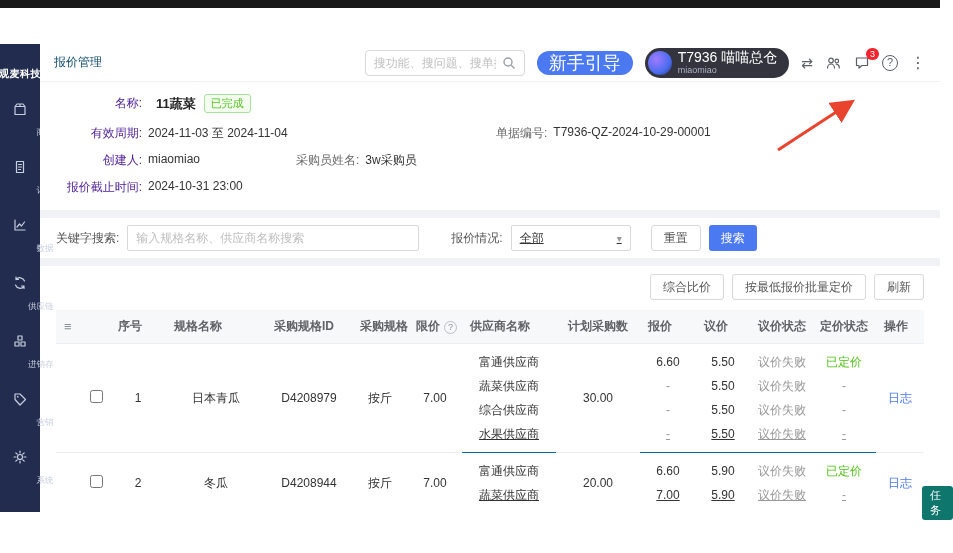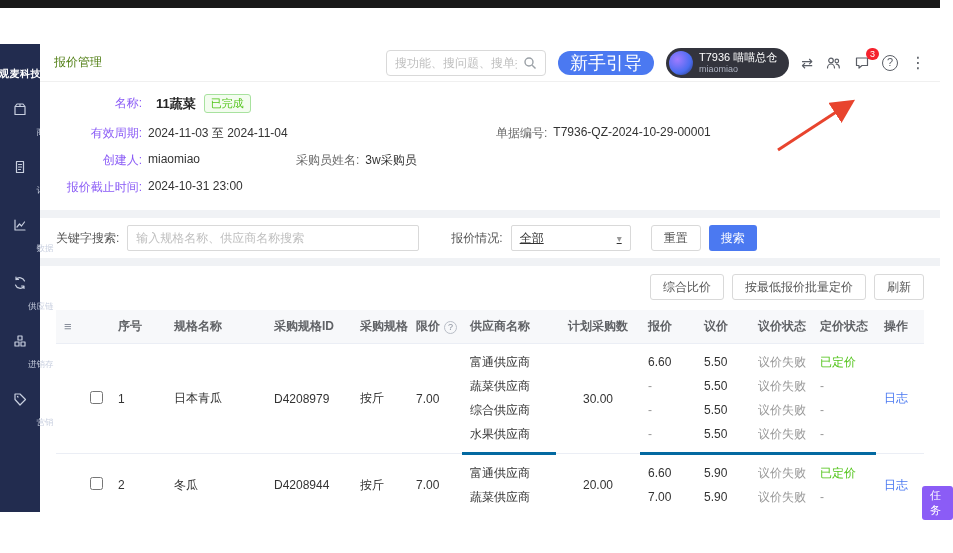--- a/index.html
+++ b/index.html
@@ -12,41 +12,41 @@
 
   
   .sidebar { width:40px; background:#222c4f; display:flex; flex-direction:column; align-items:center; flex-shrink:0; }
   .logo { font-size:10px; color:#fff; font-weight:bold; padding:8px 1px 10px; text-align:center; letter-spacing:.5px; white-space:nowrap;margin-top:15px; }
   .side-item { display:flex; flex-direction:column; align-items:center; gap:8px; padding:10px 0; width:100%; cursor:pointer; }
   .side-item .lbl { font-size:10px; color:#c8cfdf; white-space:nowrap; transform:scale(.85); }
 
   
   .main { flex:1; display:flex; flex-direction:column; min-width:0; }
   .header { height:38px; background:#fff; display:flex; align-items:center; padding:0 14px; gap:12px; border-bottom:1px solid #f0f0f0; }
-  .breadcrumb { color:#4d7c0f; margin-right:auto; cursor:pointer; }
+  .breadcrumb { color:#0c4a6e; margin-right:auto; cursor:pointer; }
   .searchbox { display:flex; align-items:center; width:160px; height:26px; border:1px solid #d9d9d9; border-radius:4px; padding:0 8px; gap:6px; background:#fff; }
   .searchbox input { border:0; outline:0; flex:1; font-size:12px; min-width:0; color:#333; }
   .searchbox input::placeholder { color:#bfbfbf; }
   .guide-btn { background:#4b79f1; color:#fff; border:0; border-radius:13px; height:24px; padding:0 12px; font-size:18px; cursor:pointer; white-space:nowrap;text-align:center; }
   .user-chip { background:#33343d; border-radius:16px; height:30px; display:flex; align-items:center; gap:6px; padding:2px 12px 2px 3px; color:#fff; cursor:pointer; }
   .avatar { width:24px; height:24px; border-radius:50%; background:radial-gradient(circle at 35% 35%, #a07bff, #4a6cf0 60%, #27336b); flex-shrink:0; }
   .user-lines { display:flex; flex-direction:column; line-height:1.15; }
-  .user-name { font-size:11px; white-space:nowrap; }
+  .user-name { font-size:14px; white-space:nowrap; }
   .user-sub { font-size:9px; color:#aeb3c2; }
   .hicon { color:#5a5e66; position:relative; cursor:pointer; display:flex; align-items:center; font-size:14px; }
   .hicon svg { display:block; }
   .badge { position:absolute; top:-7px; right:-9px; background:#f5222d; color:#fff; border-radius:8px; font-size:9px; padding:0 4px; line-height:12px; }
   .help-circle { width:16px; height:16px; border:1.3px solid #5a5e66; border-radius:50%; font-size:11px; line-height:13px; text-align:center; color:#5a5e66; }
 
   
   .content { flex:1; background:#f0f2f5; overflow:hidden; }
   .card { background:#fff; }
   .detail-card { padding:12px 16px 8px; position:relative; margin-bottom:8px; }
   .title-row { display:flex; align-items:center; gap:8px; margin-bottom:12px; }
-  .lbl { display:inline-block; width:86px; text-align:right; color:#8b5cf6; margin-right:6px; flex-shrink:0; }
+  .lbl { display:inline-block; width:86px; text-align:right; color:#4c1d95; margin-right:6px; flex-shrink:0; }
   .val { color:#333; }
   .title-val { font-weight:bold; color:#262626; font-size:13px; }
   .tag-done { color:#52c41a; border:1px solid #a8e29f; background:#f3fcef; border-radius:3px; font-size:11px; padding:0 6px; line-height:17px; }
   .hdr-actions { position:absolute; right:16px; top:10px; display:flex; gap:8px; }
   .btn-blue { background:#4b79f1; color:#fff; border:0; border-radius:3px; height:26px; padding:0 12px; font-size:12px; cursor:pointer; white-space:nowrap; }
   .field-row { display:flex; margin-bottom:10px; align-items:center; }
   .field { display:flex; align-items:flex-start; }
   .fw1 { width:440px; }
   .fw2 { width:240px; }
   .lbl2 { color:#666; margin-right:6px; }
@@ -58,34 +58,34 @@
   .sel { width:120px; height:26px; border:1px solid #d9d9d9; border-radius:2px; display:flex; align-items:center; justify-content:space-between; padding:0 8px; cursor:pointer; background:#fff;text-decoration:underline; }
   .sel .caret { color:#999; font-size:10px; }
   .ml24 { margin-left:24px; }
   .btn-plain { background:#fff; color:#555; border:1px solid #d9d9d9; border-radius:3px; height:26px; padding:0 12px; font-size:12px; cursor:pointer; white-space:nowrap; }
 
   .table-card { padding:8px 16px 0; }
   .toolbar { display:flex; justify-content:flex-end; gap:8px; margin-bottom:10px; }
   table { width:100%; border-collapse:collapse; table-layout:fixed; }
   thead th { background:#f7f8fa; color:#606266; font-weight:bold; padding:8px 8px; text-align:left; font-size:12px; border-bottom:1px solid #ebeef5; white-space:nowrap; overflow:hidden; }
   th.menu-th { color:#8a909c; font-size:13px; }
-  td { padding:2px 8px; font-size:12px; color:#333; white-space:nowrap; overflow:hidden; }
+  td { padding:2px 8px; font-size:12px; color:#333; white-space:nowrap; overflow:hidden;text-align:center; }
   .span-cell { border-bottom:1px solid #ebeef5; vertical-align:middle; }
   .sub-cell { vertical-align:middle; line-height:20px; }
-  .group-end { border-bottom:3px solid #0369a1; }
+  .group-end { border-bottom:1px solid #0369a1;text-decoration:underline; }
   tr.group-first .sub-cell { padding-top:8px; }
   tr.group-last .sub-cell { padding-bottom:8px; }
   .muted { color:#999; }
   .green { color:#52c41a; }
   .link { color:#4b79f1; cursor:pointer; }
   .ctr { text-align:center; }
   .q-icon { display:inline-block; width:13px; height:13px; border:1px solid #b9bec7; border-radius:50%; font-size:9px; line-height:11px; text-align:center; color:#8a909c; margin-left:4px; font-weight:normal; }
   input[type=checkbox] { width:13px; height:13px; cursor:pointer; }
 
-  .task-chip { position:absolute; background:#8b5cf6; color:#fff; font-size:11px; padding:2px 8px; border-radius:3px; cursor:pointer; }
+  .task-chip { position:absolute; background:#0f766e; color:#fff; font-size:11px; padding:2px 8px; border-radius:3px; cursor:pointer; }
   .red-arrow { position:absolute; pointer-events:none; }
 </style>
 </head>
 <body>
 
 <div class="page">
   <div class="app">
     <div class="topbar"></div>
     <div class="strip"></div>
     <div class="app-row">
@@ -121,20 +121,26 @@
               <svg width="16" height="16" viewBox="0 0 16 16">
                 <path d="M6 3h4v4H6z M3 9h4v4H3z M9 9h4v4H9z" fill="none" stroke="#c8cfdf" stroke-width="1.2" stroke-linejoin="round" stroke-linecap="round"></path>
               </svg>
               <span class="lbl">进销存</span>
             </div>
             <div class="side-item">
               <svg width="16" height="16" viewBox="0 0 16 16">
                 <path d="M3 3h5l5.5 5.5L8 14 3 8.5z M5.5 5.5l.5.5" fill="none" stroke="#c8cfdf" stroke-width="1.2" stroke-linejoin="round" stroke-linecap="round"></path>
               </svg>
               <span class="lbl">营销</span>
+            </div>
+            <div class="side-item">
+              <svg width="16" height="16" viewBox="0 0 16 16">
+                <path d="M8 5.5a2.5 2.5 0 1 1 0 5 2.5 2.5 0 0 1 0-5z M8 2v2 M8 12v2 M2 8h2 M12 8h2 M3.8 3.8l1.4 1.4 M10.8 10.8l1.4 1.4 M12.2 3.8l-1.4 1.4 M5.2 10.8l-1.4 1.4" fill="none" stroke="#c8cfdf" stroke-width="1.2" stroke-linejoin="round" stroke-linecap="round"></path>
+              </svg>
+              <span class="lbl">系统</span>
             </div>
           </nav>
       </aside>
 
       <div class="main">
         <div class="header">
           <span class="breadcrumb">报价管理</span>
 
           <div class="searchbox">
             <input placeholder="搜功能、搜问题、搜单据" style="">

